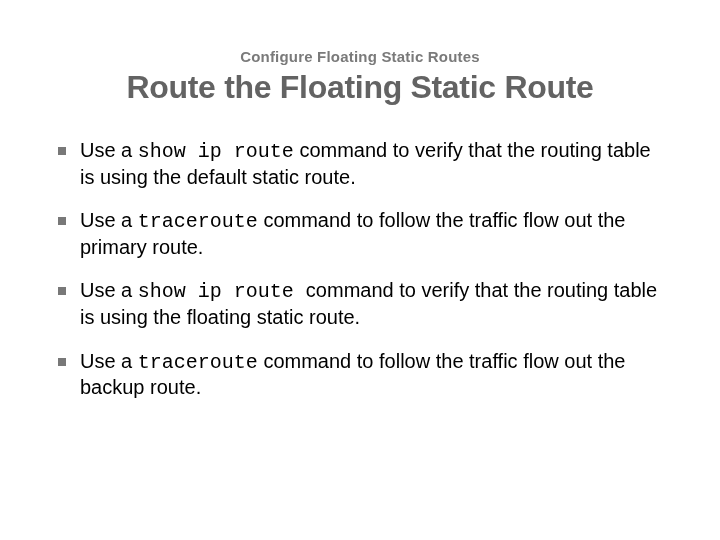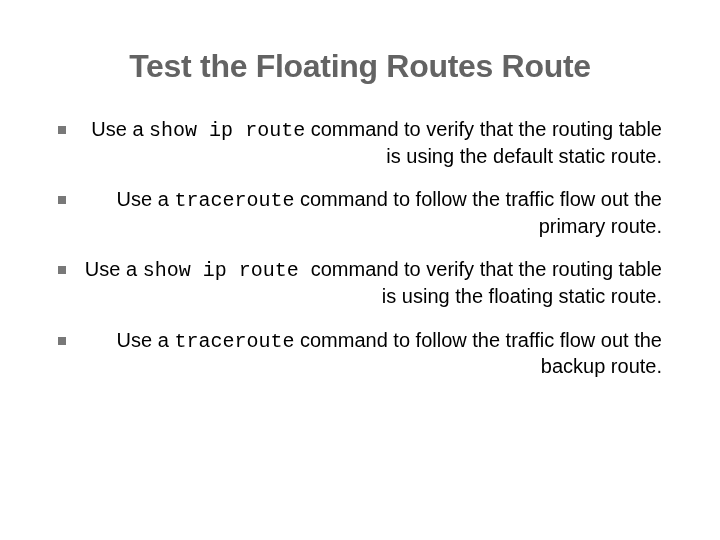--- a/index.html
+++ b/index.html
@@ -24,21 +24,20 @@
   .title {
     font-size: 32px;
     font-weight: 700;
     color: #636363;
     letter-spacing: -0.3px;
   }
   .bullets {
     list-style: none;
     padding: 0;
     margin: 0;
-    text-align: right;
   }
   .bullet {
     position: relative;
     padding-left: 22px;
     font-size: 20px;
     line-height: 1.28;
     color: #000000;
     margin-bottom: 18px;
   }
   .bullet::before {
@@ -52,21 +51,22 @@
   }
   .mono {
     font-family: "Courier New", Courier, monospace;
     font-size: 20px;
   }
 </style>
 </head>
 <body>
 
 <div class="header">
-  <div class="title">Test the Floating Routes Route</div>
+  <div class="eyebrow">Configure Floating Static Routes</div>
+  <div class="title">Route the Floating Static Route</div>
 </div>
 
 <ul class="bullets">
   <li class="bullet">
     <span>Use a </span><span class="mono">show ip route</span><span> command to verify that the routing table is using the default static route.</span>
   </li>
   <li class="bullet">
     <span>Use a </span><span class="mono">traceroute</span><span> command to follow the traffic flow out the primary route.</span>
   </li>
   <li class="bullet">

